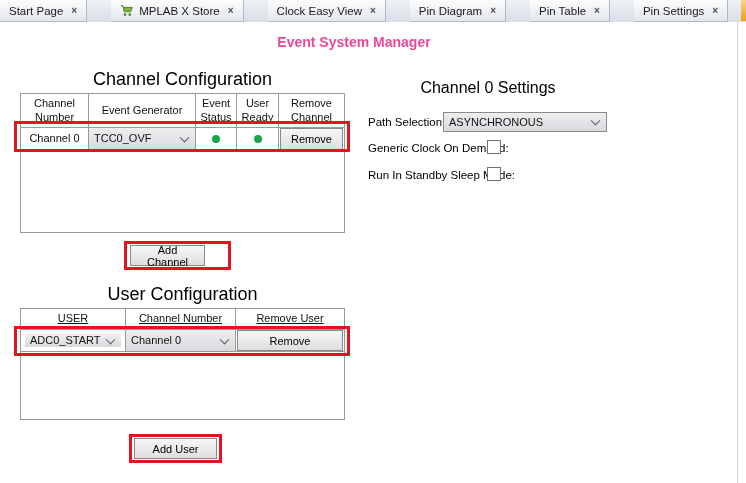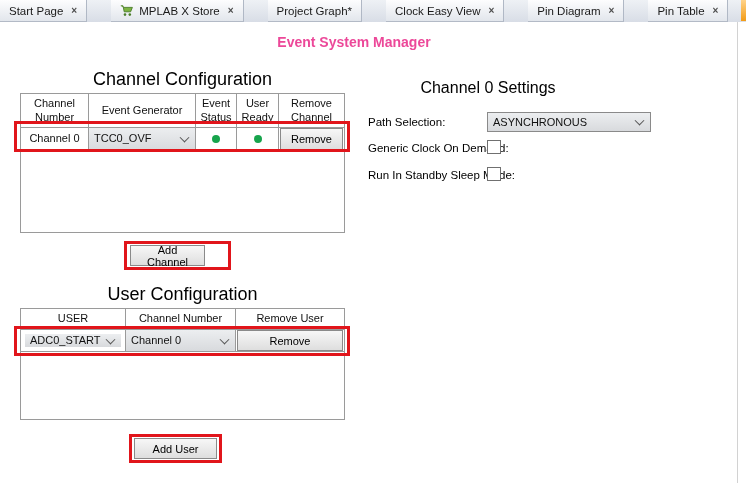--- a/index.html
+++ b/index.html
@@ -49,21 +49,21 @@
   .trow{display:flex;box-sizing:border-box;}
   .cell{
     box-sizing:border-box;border-right:1px solid #9a9a9a;
     display:flex;align-items:center;justify-content:center;
     font-size:11px;text-align:center;line-height:1.25;overflow:hidden;
   }
   .cell:last-child{border-right:none;}
   .thead .cell{border-bottom:1px solid #9a9a9a;}
   #cc-table .thead{height:34px;}
   #cc-table .tdata{height:23px;}
-  #uc-table .thead{height:21px;}
+  #uc-table .thead{height:21px;text-decoration:underline;}
   #uc-table .tdata{height:22px;}
   .tdata .cell{border-bottom:1px solid #9a9a9a;}
   
   .cc-c1{width:68px;flex:none;}
   .cc-c2{width:107px;flex:none;}
   .cc-c3{width:41px;flex:none;}
   .cc-c4{width:42px;flex:none;}
   .cc-c5{flex:1;}
   
   .uc-c1{width:105px;flex:none;}
@@ -98,21 +98,21 @@
   
   .redbox{position:absolute;border:3px solid #e1151b;box-sizing:border-box;z-index:6;pointer-events:none;}
   #redbox-cc-row{left:14px;top:121px;width:336px;height:31px;}
   #redbox-add-channel{left:124px;top:241px;width:107px;height:29px;}
   #redbox-uc-row{left:14px;top:326px;width:336px;height:30px;}
   #redbox-add-user{left:129px;top:434px;width:93px;height:29px;}
   
   #btn-add-channel{position:absolute;left:130px;top:245px;width:75px;height:21px;}
   #btn-add-user{position:absolute;left:134px;top:438px;width:83px;height:21px;}
   
-  #path-combo{position:absolute;left:443px;top:112px;width:164px;height:20px;margin-left:44px;}
+  #path-combo{position:absolute;left:443px;top:112px;width:164px;height:20px;}
   #lbl-path{left:368px;top:116px;}
   #lbl-gcd{left:368px;top:142px;}
   #lbl-standby{left:368px;top:169px;}
   #chk-gcd{left:487px;top:140px;}
   #chk-standby{left:487px;top:167px;}
   .right-edge{position:absolute;left:737px;top:22px;width:1px;height:461px;background:#d2d2d2;}
 </style>
 </head>
 <body>
 
@@ -128,23 +128,20 @@
         <svg width="14" height="12" viewBox="0 0 14 12">
           <path d="M0.8 0.8 L3 0.8 L4.2 6.8 L10.6 6.8 L12.4 2.4 L3.4 2.4" fill="#7cb342" stroke="#4b7d2a" stroke-width="0.9" stroke-linejoin="round"></path>
           <circle cx="5" cy="9.6" r="1.3" fill="#4b7d2a"></circle>
           <circle cx="9.8" cy="9.6" r="1.3" fill="#4b7d2a"></circle>
         </svg>
       </span>
       <span>MPLAB X Store</span>
       <span class="close">×</span>
     </div>
     <div class="tab">
-      <span>Project Graph*</span>
-    </div>
-    <div class="tab">
       <span>Clock Easy View</span>
       <span class="close">×</span>
     </div>
     <div class="tab">
       <span>Pin Diagram</span>
       <span class="close">×</span>
     </div>
     <div class="tab">
       <span>Pin Table</span>
       <span class="close">×</span>

